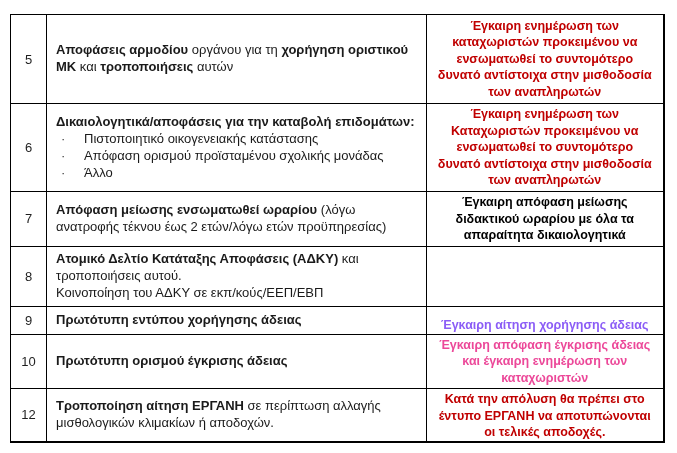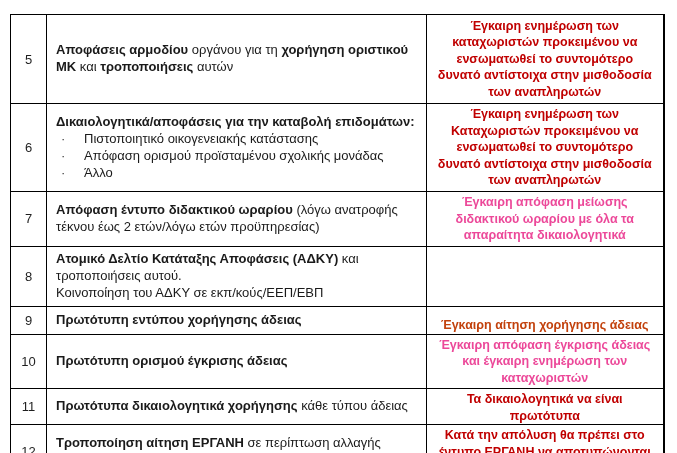--- a/index.html
+++ b/index.html
@@ -70,61 +70,52 @@
               <li>Άλλο</li>
             </ul>
           </td>
           <td class="c-note" style="color: rgb(192, 0, 0);">
             <div class="note-text">Έγκαιρη ενημέρωση των Καταχωριστών προκειμένου να ενσωματωθεί το συντομότερο δυνατό αντίστοιχα στην μισθοδοσία των αναπληρωτών</div>
           </td>
         </tr>
         <tr>
           <td class="c-num">7</td>
           <td class="c-desc">
-            <p><span class="b">Απόφαση έντυπο διδακτικού ωραρίου </span><span>(λόγω ανατροφής τέκνου έως 2 ετών/λόγω ετών προϋπηρεσίας)</span></p>
+            <p><span class="b">Απόφαση μείωσης ενσωματωθεί ωραρίου </span><span>(λόγω ανατροφής τέκνου έως 2 ετών/λόγω ετών προϋπηρεσίας)</span></p>
           </td>
-          <td class="c-note" style="color: #ec4899;">
+          <td class="c-note" style="color: #000000;">
             <div class="note-text">Έγκαιρη απόφαση μείωσης διδακτικού ωραρίου με όλα τα απαραίτητα δικαιολογητικά</div>
           </td>
         </tr>
         <tr>
           <td class="c-num">8</td>
           <td class="c-desc">
             <p><span class="b">Ατομικό Δελτίο Κατάταξης Αποφάσεις (ΑΔΚΥ) </span><span>και τροποποιήσεις αυτού.</span></p>
             <p><span>Κοινοποίηση του ΑΔΚΥ σε εκπ/κούς/ΕΕΠ/ΕΒΠ</span></p>
           </td>
           <td class="c-note" style="color: rgb(192, 0, 0);">
             <div class="note-text"></div>
           </td>
         </tr>
         <tr>
           <td class="c-num">9</td>
           <td class="c-desc">
             <p><span class="b">Πρωτότυπη εντύπου χορήγησης άδειας</span></p>
           </td>
-          <td class="c-note" style="color: #c2410c;">
+          <td class="c-note" style="color: #8b5cf6;">
             <div class="note-text">Έγκαιρη αίτηση χορήγησης άδειας</div>
           </td>
         </tr>
         <tr>
           <td class="c-num">10</td>
           <td class="c-desc">
             <p><span class="b">Πρωτότυπη ορισμού έγκρισης άδειας</span></p>
           </td>
           <td class="c-note" style="color: #ec4899;">
             <div class="note-text">Έγκαιρη απόφαση έγκρισης άδειας και έγκαιρη ενημέρωση των καταχωριστών</div>
-          </td>
-        </tr>
-        <tr>
-          <td class="c-num">11</td>
-          <td class="c-desc">
-            <p><span class="b">Πρωτότυπα δικαιολογητικά χορήγησης </span><span>κάθε τύπου άδειας</span></p>
-          </td>
-          <td class="c-note" style="color: rgb(192, 0, 0);">
-            <div class="note-text">Τα δικαιολογητικά να είναι πρωτότυπα</div>
           </td>
         </tr>
         <tr>
           <td class="c-num">12</td>
           <td class="c-desc">
             <p><span class="b">Τροποποίηση αίτηση ΕΡΓΑΝΗ </span><span>σε περίπτωση αλλαγής μισθολογικών κλιμακίων ή αποδοχών.</span></p>
           </td>
           <td class="c-note" style="color: rgb(192, 0, 0);">
             <div class="note-text">Κατά την απόλυση θα πρέπει στο έντυπο ΕΡΓΑΝΗ να αποτυπώνονται οι τελικές αποδοχές.</div>
           </td>

